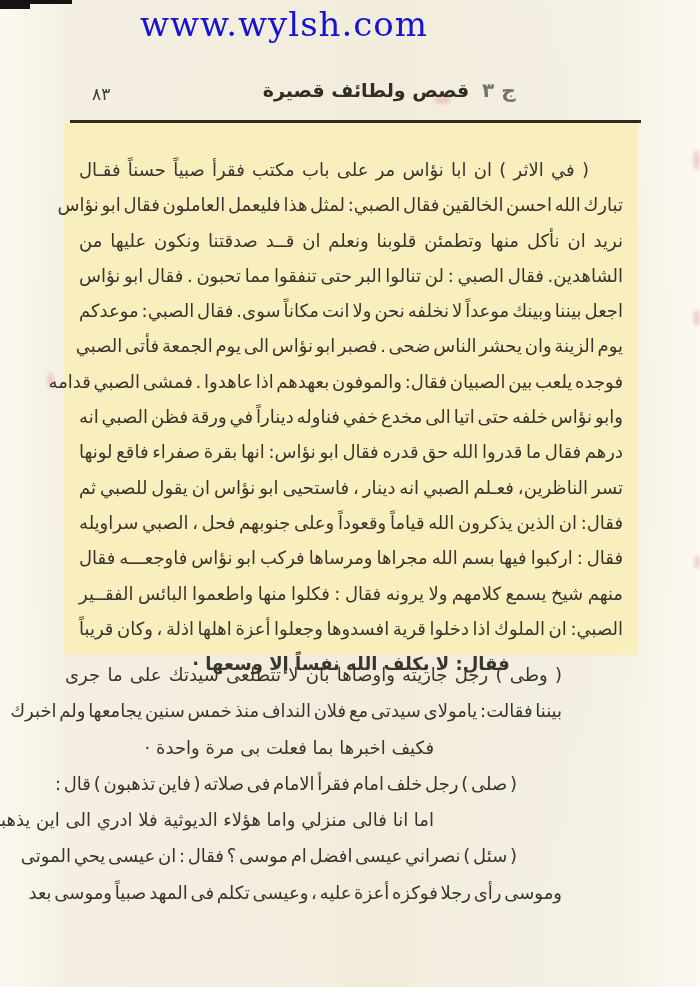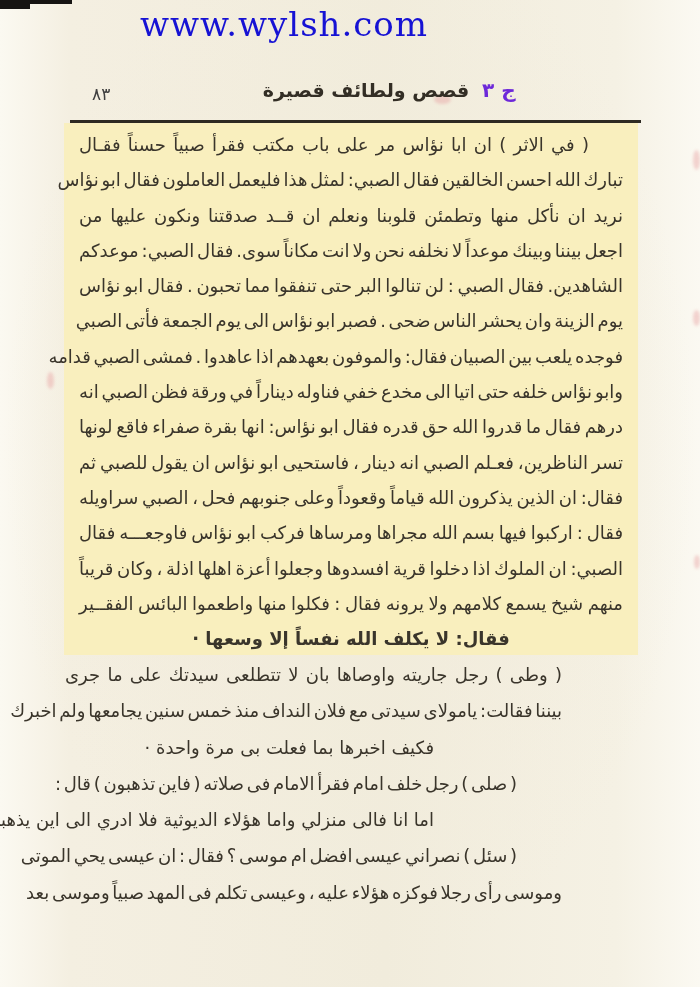--- a/index.html
+++ b/index.html
@@ -14,21 +14,21 @@
   .artifact{position:absolute;pointer-events:none;}
   .edge-strip{background:#161412;}
   .pink-smudge{background:#e8a3a3;opacity:.45;border-radius:50%;filter:blur(1.5px);}
 
   .watermark{
     position:absolute;top:4px;left:0;width:568px;text-align:center;
     font-family:"DejaVu Serif",serif;font-size:34px;letter-spacing:1px;
     color:#1612d4;
   }
   .header-row{position:absolute;top:76px;left:0;width:700px;height:32px;}
-  .volume{position:absolute;top:2px;left:482px;font-size:20px;font-weight:bold;color:#6d28d9;}
+  .volume{position:absolute;top:2px;left:482px;font-size:20px;font-weight:bold;color:#737373;}
   .book-title{position:absolute;top:3px;left:16px;width:700px;text-align:center;font-size:19px;font-weight:bold;color:#332e25;}
   .page-number{position:absolute;top:8px;left:92px;font-size:17px;color:#404040;}
 
   .header-rule{position:absolute;top:120px;left:70px;width:571px;height:3px;background:#2e2a22;}
 
   .highlight-block{
     position:absolute;left:64px;top:123px;width:574px;height:532px;
     background:#f9efbe;
     box-sizing:border-box;padding:4px 15px 0 15px;
     direction:rtl;
@@ -37,21 +37,21 @@
     position:absolute;left:65px;top:657px;width:497px;
     direction:rtl;
   }
   .para{direction:rtl;}
   .line{
     display:block;white-space:nowrap;overflow:visible;
     text-align:right;font-size:18px;color:#3a352b;
   }
   .highlight-block .line{line-height:35.3px;height:35.3px;}
   .lower-block .line{line-height:36.3px;height:36.3px;}
-  .first-indent{padding-right:34px;}
+  .first-indent{padding-right:34px;margin-top:25px;}
   .deep-indent{padding-right:45px;}
   .short-right{padding-right:128px;}
   .centered{text-align:center;padding-right:0;font-weight:bold;}
 </style>
 </head>
 <body>
 
 <div class="artifact edge-strip" style="left:0;top:0;width:72px;height:4px;"></div>
 <div class="artifact edge-strip" style="left:0;top:0;width:30px;height:9px;"></div>
 <div class="artifact pink-smudge" style="left:434px;top:95px;width:17px;height:9px;"></div>
@@ -66,41 +66,41 @@
   <div class="book-title">قصص ولطائف قصيرة</div>
   <div class="volume">ج ٣</div>
   <div class="page-number">٨٣</div>
 </div>
 <div class="header-rule"></div>
 
 <div class="highlight-block para" id="p1">
     <div class="line first-indent"><span style="word-spacing: 1.55022px;">( في الاثر ) ان ابا نؤاس مر على باب مكتب فقرأ صبياً حسناً فقـال</span></div>
     <div class="line"><span style="word-spacing: -3px;">تبارك الله احسن الخالقين فقال الصبي: لمثل هذا فليعمل العاملون فقال ابو نؤاس</span></div>
     <div class="line"><span style="word-spacing: 2.17708px;">نريد ان نأكل منها وتطمئن قلوبنا ونعلم ان قــد صدقتنا ونكون عليها من</span></div>
+    <div class="line"><span style="word-spacing: -2.02344px;">الشاهدين. فقال الصبي : لن تنالوا البر حتى تنفقوا مما تحبون . فقال ابو نؤاس</span></div>
     <div class="line"><span style="word-spacing: -2.79688px;">اجعل بيننا وبينك موعداً لا نخلفه نحن ولا انت مكاناً سوى. فقال الصبي: موعدكم</span></div>
-    <div class="line"><span style="word-spacing: -2.02344px;">الشاهدين. فقال الصبي : لن تنالوا البر حتى تنفقوا مما تحبون . فقال ابو نؤاس</span></div>
     <div class="line"><span style="word-spacing: -3px;">يوم الزينة وان يحشر الناس ضحى . فصبر ابو نؤاس الى يوم الجمعة فأتى الصبي</span></div>
     <div class="line"><span style="word-spacing: -3px;">فوجده يلعب بين الصبيان فقال: والموفون بعهدهم اذا عاهدوا . فمشى الصبي قدامه</span></div>
     <div class="line"><span style="word-spacing: -2.81362px;">وابو نؤاس خلفه حتى اتيا الى مخدع خفي فناوله ديناراً في ورقة فظن الصبي انه</span></div>
     <div class="line"><span style="word-spacing: -2.02679px; margin-left: 31px;">درهم فقال ما قدروا الله حق قدره فقال ابو نؤاس: انها بقرة صفراء فاقع لونها</span></div>
     <div class="line"><span style="word-spacing: -1.78005px;">تسر الناظرين، فعـلم الصبي انه دينار ، فاستحيى ابو نؤاس ان يقول للصبي ثم</span></div>
     <div class="line"><span style="word-spacing: -2.06901px;">فقال: ان الذين يذكرون الله قياماً وقعوداً وعلى جنوبهم فحل ، الصبي سراويله</span></div>
     <div class="line"><span style="word-spacing: -1.72005px;">فقال : اركبوا فيها بسم الله مجراها ومرساها فركب ابو نؤاس فاوجعـــه فقال</span></div>
+    <div class="line"><span style="word-spacing: -1.25391px;">منهم شيخ يسمع كلامهم ولا يرونه فقال : فكلوا منها واطعموا البائس الفقــير</span></div>
     <div class="line"><span style="word-spacing: -2.15865px;">الصبي: ان الملوك اذا دخلوا قرية افسدوها وجعلوا أعزة اهلها اذلة ، وكان قريباً</span></div>
-    <div class="line"><span style="word-spacing: -1.25391px;">منهم شيخ يسمع كلامهم ولا يرونه فقال : فكلوا منها واطعموا البائس الفقــير</span></div>
     <div class="line centered no-just"><span>فقال: لا يكلف الله نفساً إلا وسعها ·</span></div>
   </div>
 
 <div class="lower-block">
   <div class="para" id="p2">
       <div class="line"><span style="word-spacing: 1.52865px;">( وطى ) رجل جاريته واوصاها بان لا تتطلعى سيدتك على ما جرى</span></div>
       <div class="line"><span style="word-spacing: -3px;">بيننا فقالت: يامولاى سيدتى مع فلان النداف منذ خمس سنين يجامعها ولم اخبرك</span></div>
       <div class="line short-right no-just"><span>فكيف اخبرها بما فعلت بى مرة واحدة ·</span></div>
     </div>
   <div class="para" id="p3">
       <div class="line deep-indent"><span style="word-spacing: -3px;">( صلى ) رجل خلف امام فقرأ الامام فى صلاته ( فاين تذهبون ) قال :</span></div>
       <div class="line short-right no-just"><span>اما انا فالى منزلي واما هؤلاء الديوثية فلا ادري الى اين يذهبون ·</span></div>
     </div>
   <div class="para" id="p4">
       <div class="line deep-indent"><span style="word-spacing: -3px;">( سئل ) نصراني عيسى افضل ام موسى ؟ فقال : ان عيسى يحي الموتى</span></div>
-      <div class="line"><span style="word-spacing: -3px;">وموسى رأى رجلا فوكزه هؤلاء عليه ، وعيسى تكلم فى المهد صبياً وموسى بعد</span></div>
+      <div class="line"><span style="word-spacing: -3px;">وموسى رأى رجلا فوكزه أعزة عليه ، وعيسى تكلم فى المهد صبياً وموسى بعد</span></div>
     </div>
 </div>
 
 </body></html>

